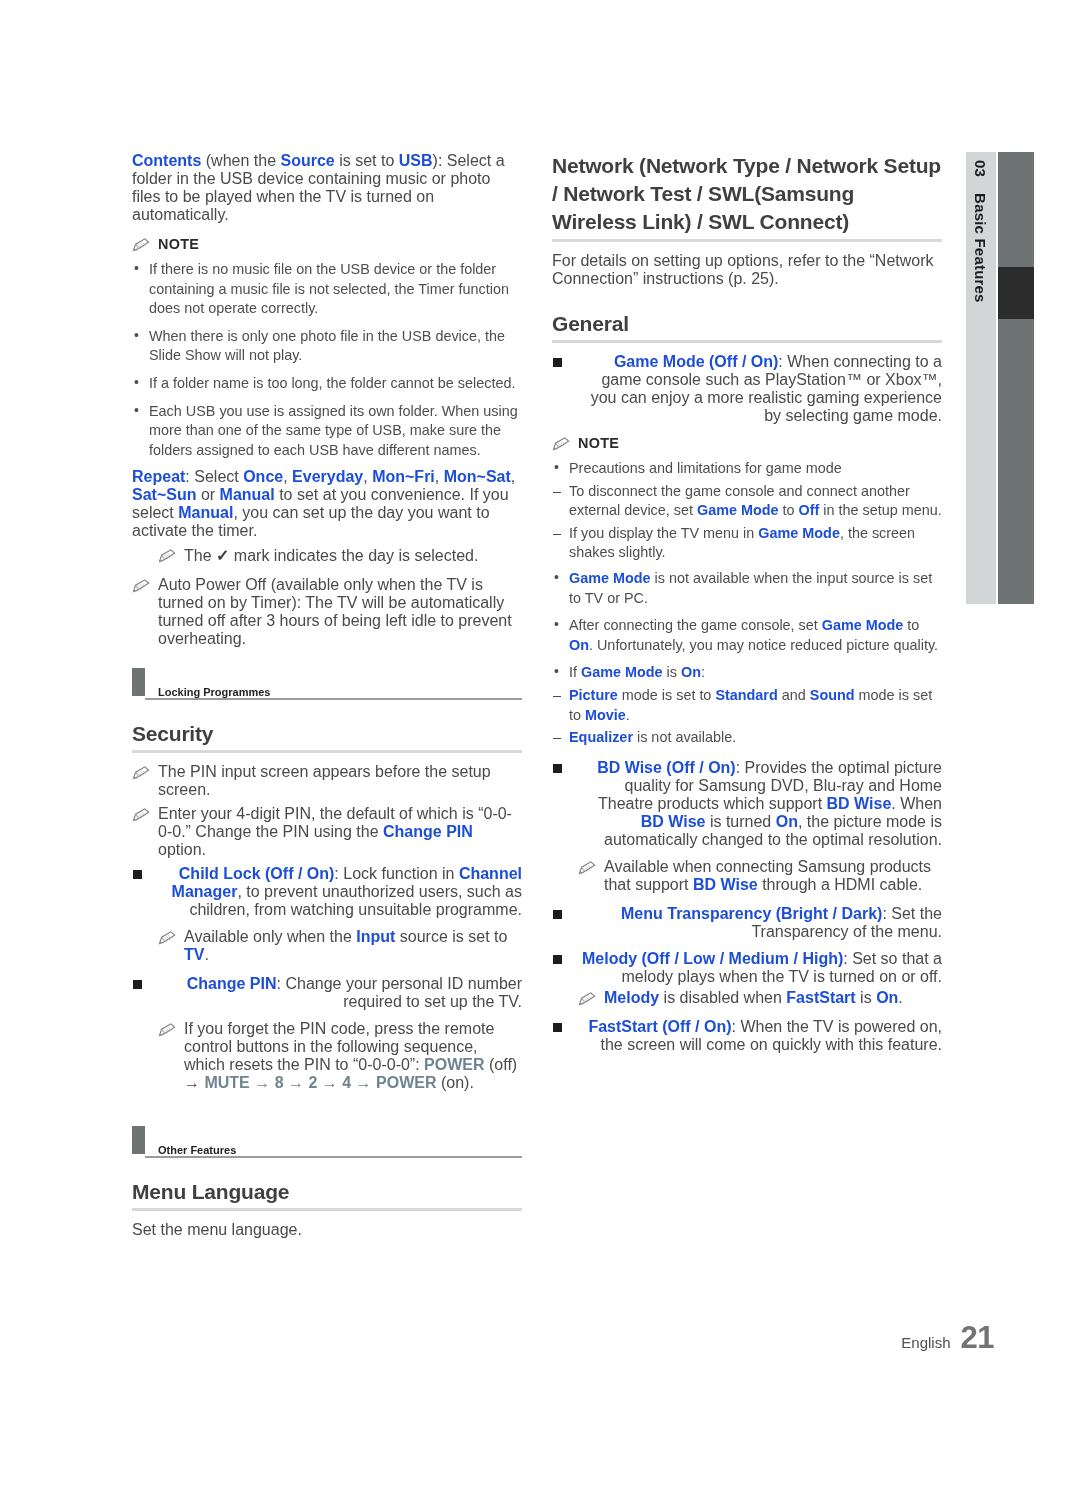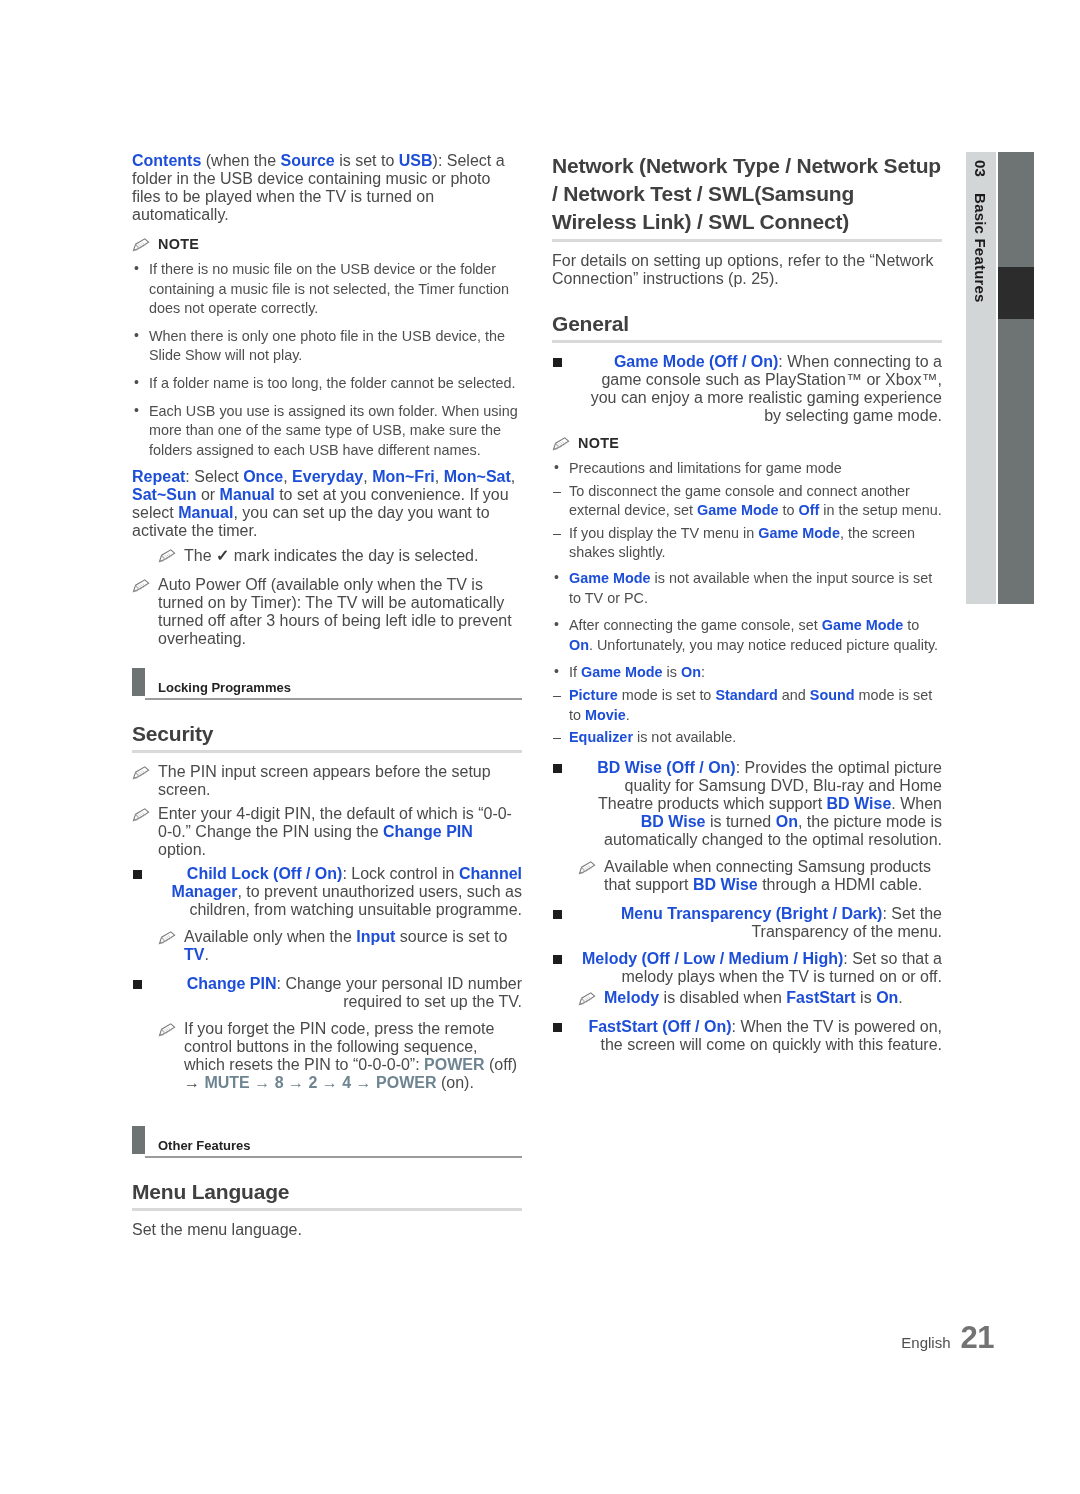--- a/index.html
+++ b/index.html
@@ -115,22 +115,22 @@
   .sec-head .mark {
     position: absolute;
     left: 0; top: 0;
     width: 13px;
     height: 28px;
     background: #6e7374;
   }
   .sec-head .sec-title {
     position: absolute;
     left: 26px;
-    top: 12px;
-    font-size: 13px;
+    top: 18px;
+    font-size: 11px;
     font-weight: bold;
     color: #232323;
   }
   .sec-head .underline {
     position: absolute;
     left: 13px;
     bottom: -2px;
     right: 0;
     height: 2px;
     background: #9b9b9b;
@@ -345,21 +345,21 @@
           <path d="M3.6 6.2 L6.6 10.4" fill="none" stroke="#9a9a9a" stroke-width="0.9"></path>
           <path d="M1.5 12.5 L6.0 11.6" fill="none" stroke="#9a9a9a" stroke-width="0.9"></path>
           <path d="M5.3 7.4 L8.3 11.0 M7.0 6.4 L10.0 10.0 M8.7 5.4 L11.7 9.0 M10.4 4.4 L13.4 8.0" stroke="#b5b5b5" stroke-width="0.7"></path>
         </svg>
       </span>
       <span>Enter your 4-digit PIN, the default of which is “0-0-0-0.” Change the PIN using the </span><b>Change PIN</b><span> option.</span>
     </div>
 
     <div class="sq-item">
       <span class="sq-bullet"></span>
-      <b>Child Lock (Off / On)</b><span>: Lock control in </span><b>Channel Manager</b><span>, to prevent unauthorized users, such as children, from watching unsuitable programme.</span>
+      <b>Child Lock (Off / On)</b><span>: Lock function in </span><b>Channel Manager</b><span>, to prevent unauthorized users, such as children, from watching unsuitable programme.</span>
     </div>
 
     <div class="note-item ind-note blk">
       <span class="note-ico">
         <svg width="18" height="14" viewBox="0 0 18 14">
           <path d="M1.5 12.5 L3.6 6.2 L12.8 0.8 L16.6 4.1 L6.6 10.4 Z" fill="none" stroke="#7b7b7b" stroke-width="1.1"></path>
           <path d="M3.6 6.2 L6.6 10.4" fill="none" stroke="#9a9a9a" stroke-width="0.9"></path>
           <path d="M1.5 12.5 L6.0 11.6" fill="none" stroke="#9a9a9a" stroke-width="0.9"></path>
           <path d="M5.3 7.4 L8.3 11.0 M7.0 6.4 L10.0 10.0 M8.7 5.4 L11.7 9.0 M10.4 4.4 L13.4 8.0" stroke="#b5b5b5" stroke-width="0.7"></path>
         </svg>

